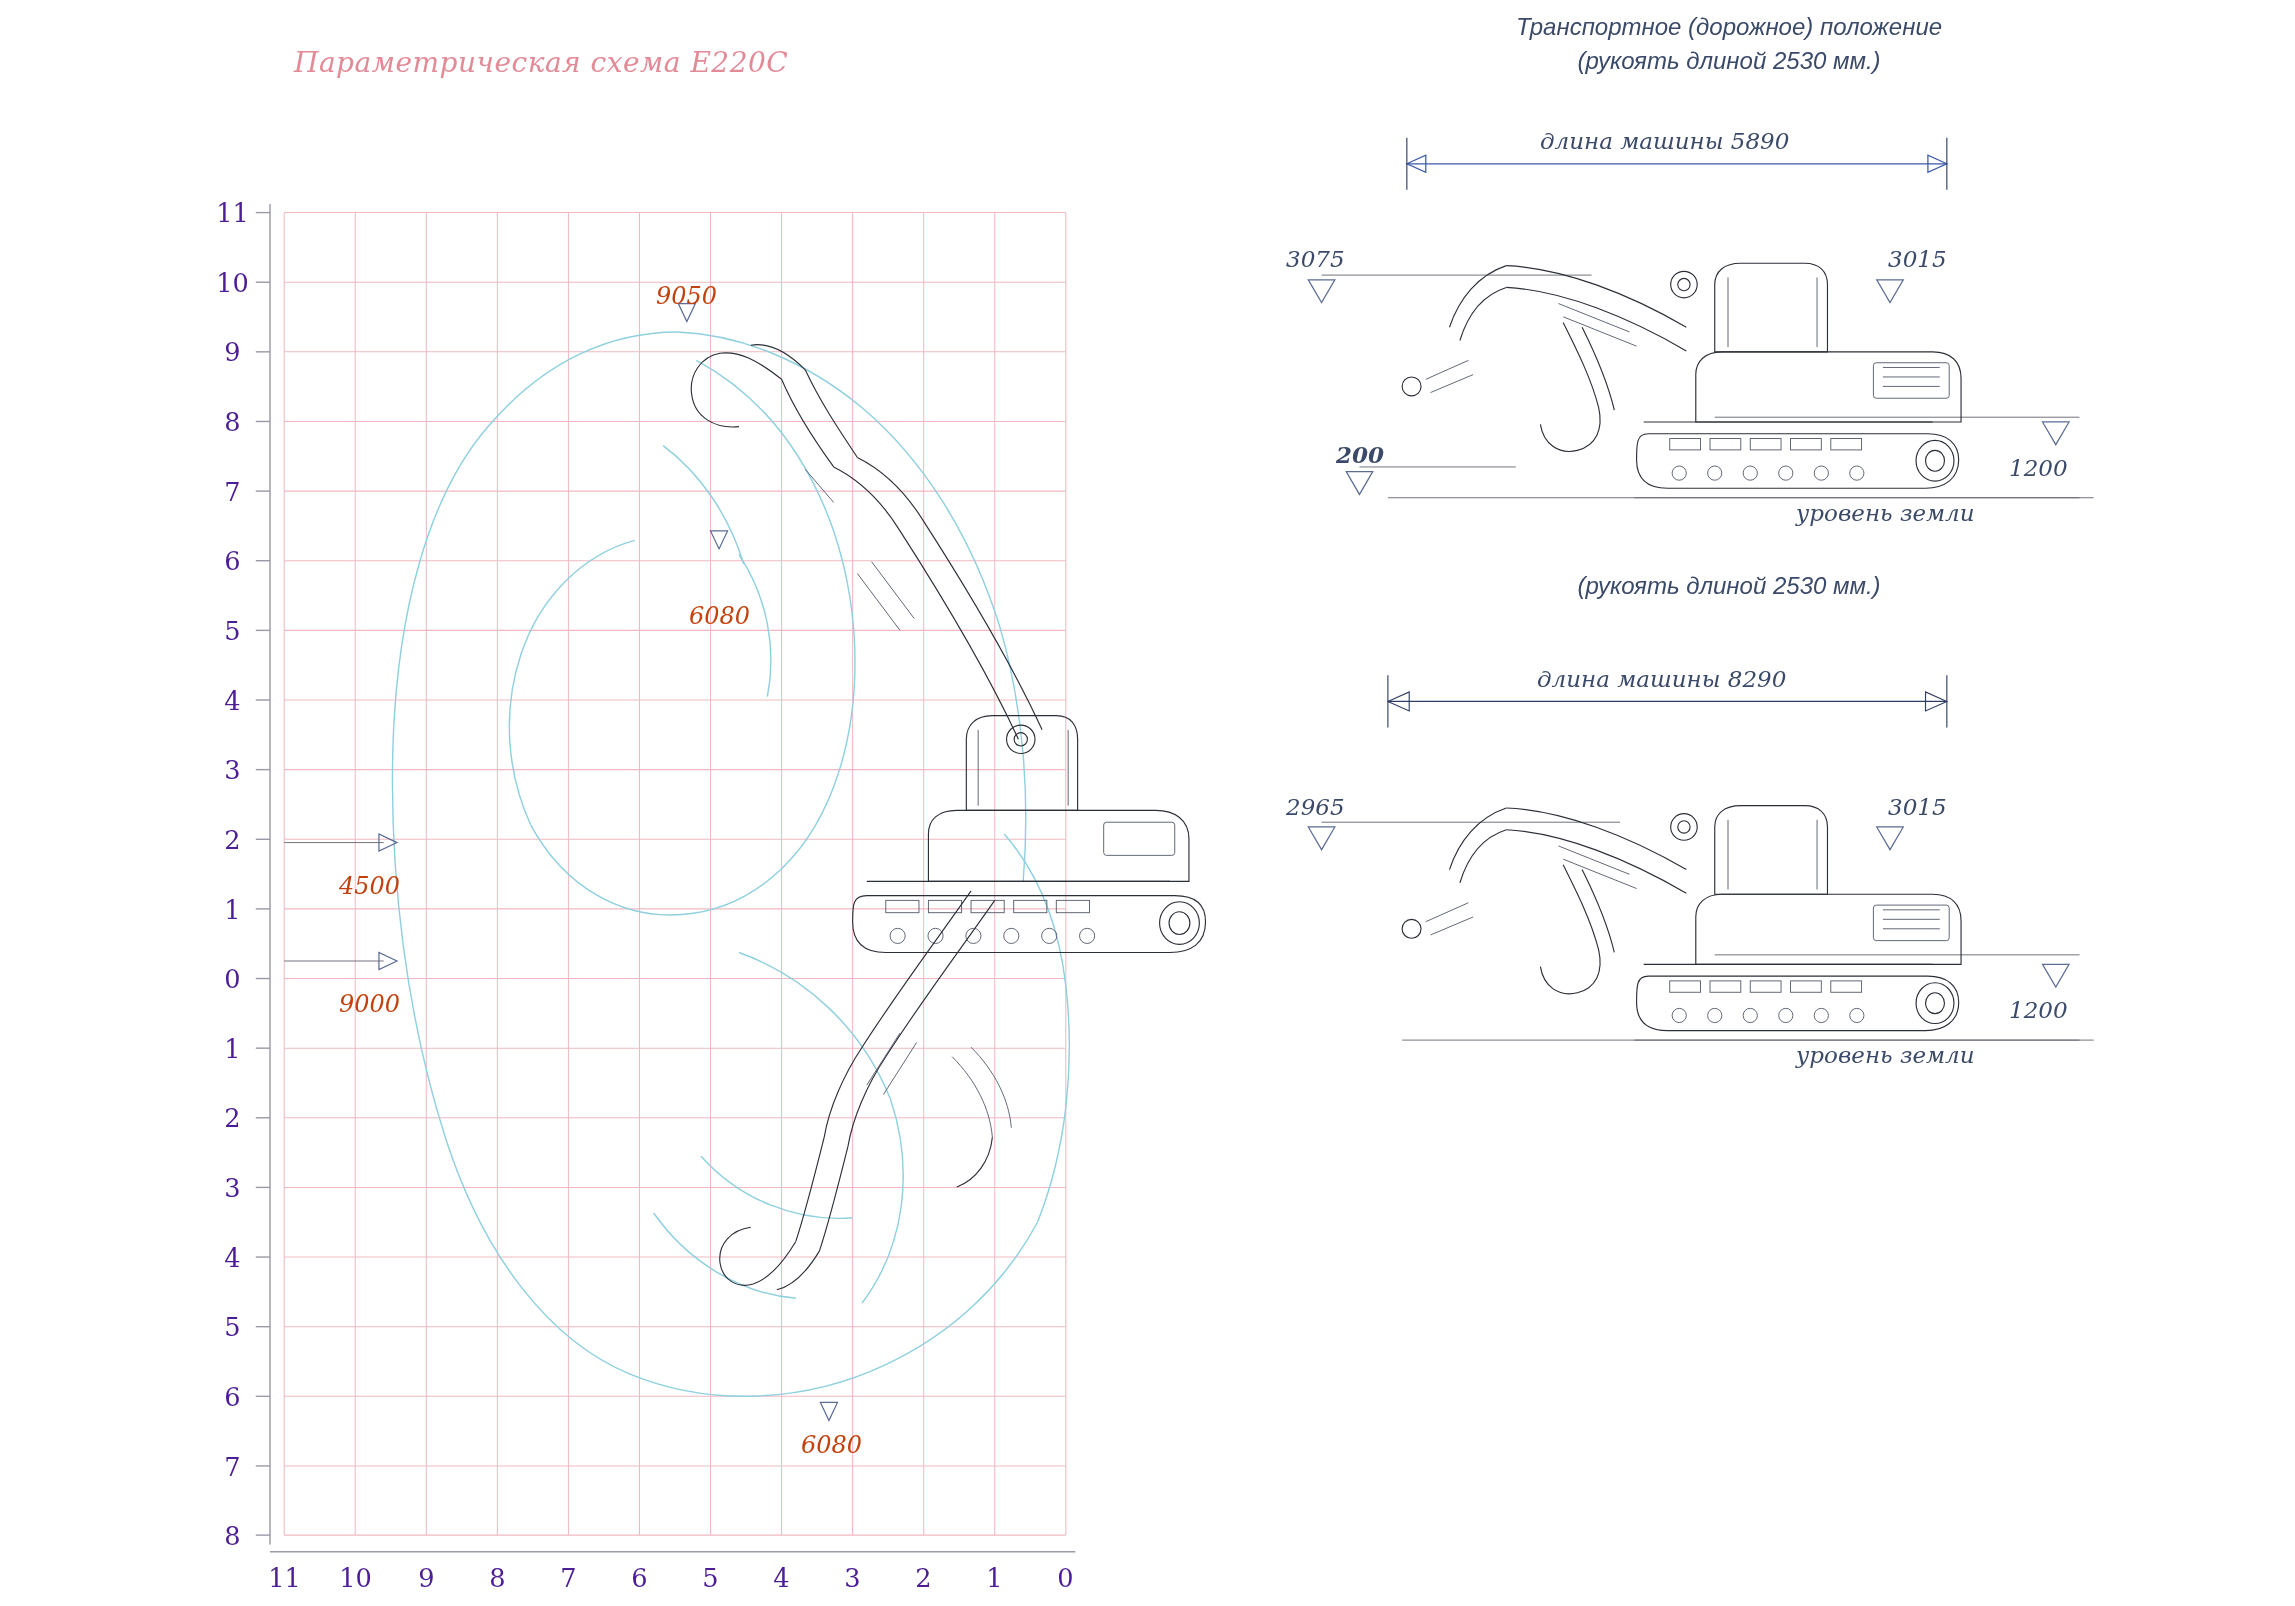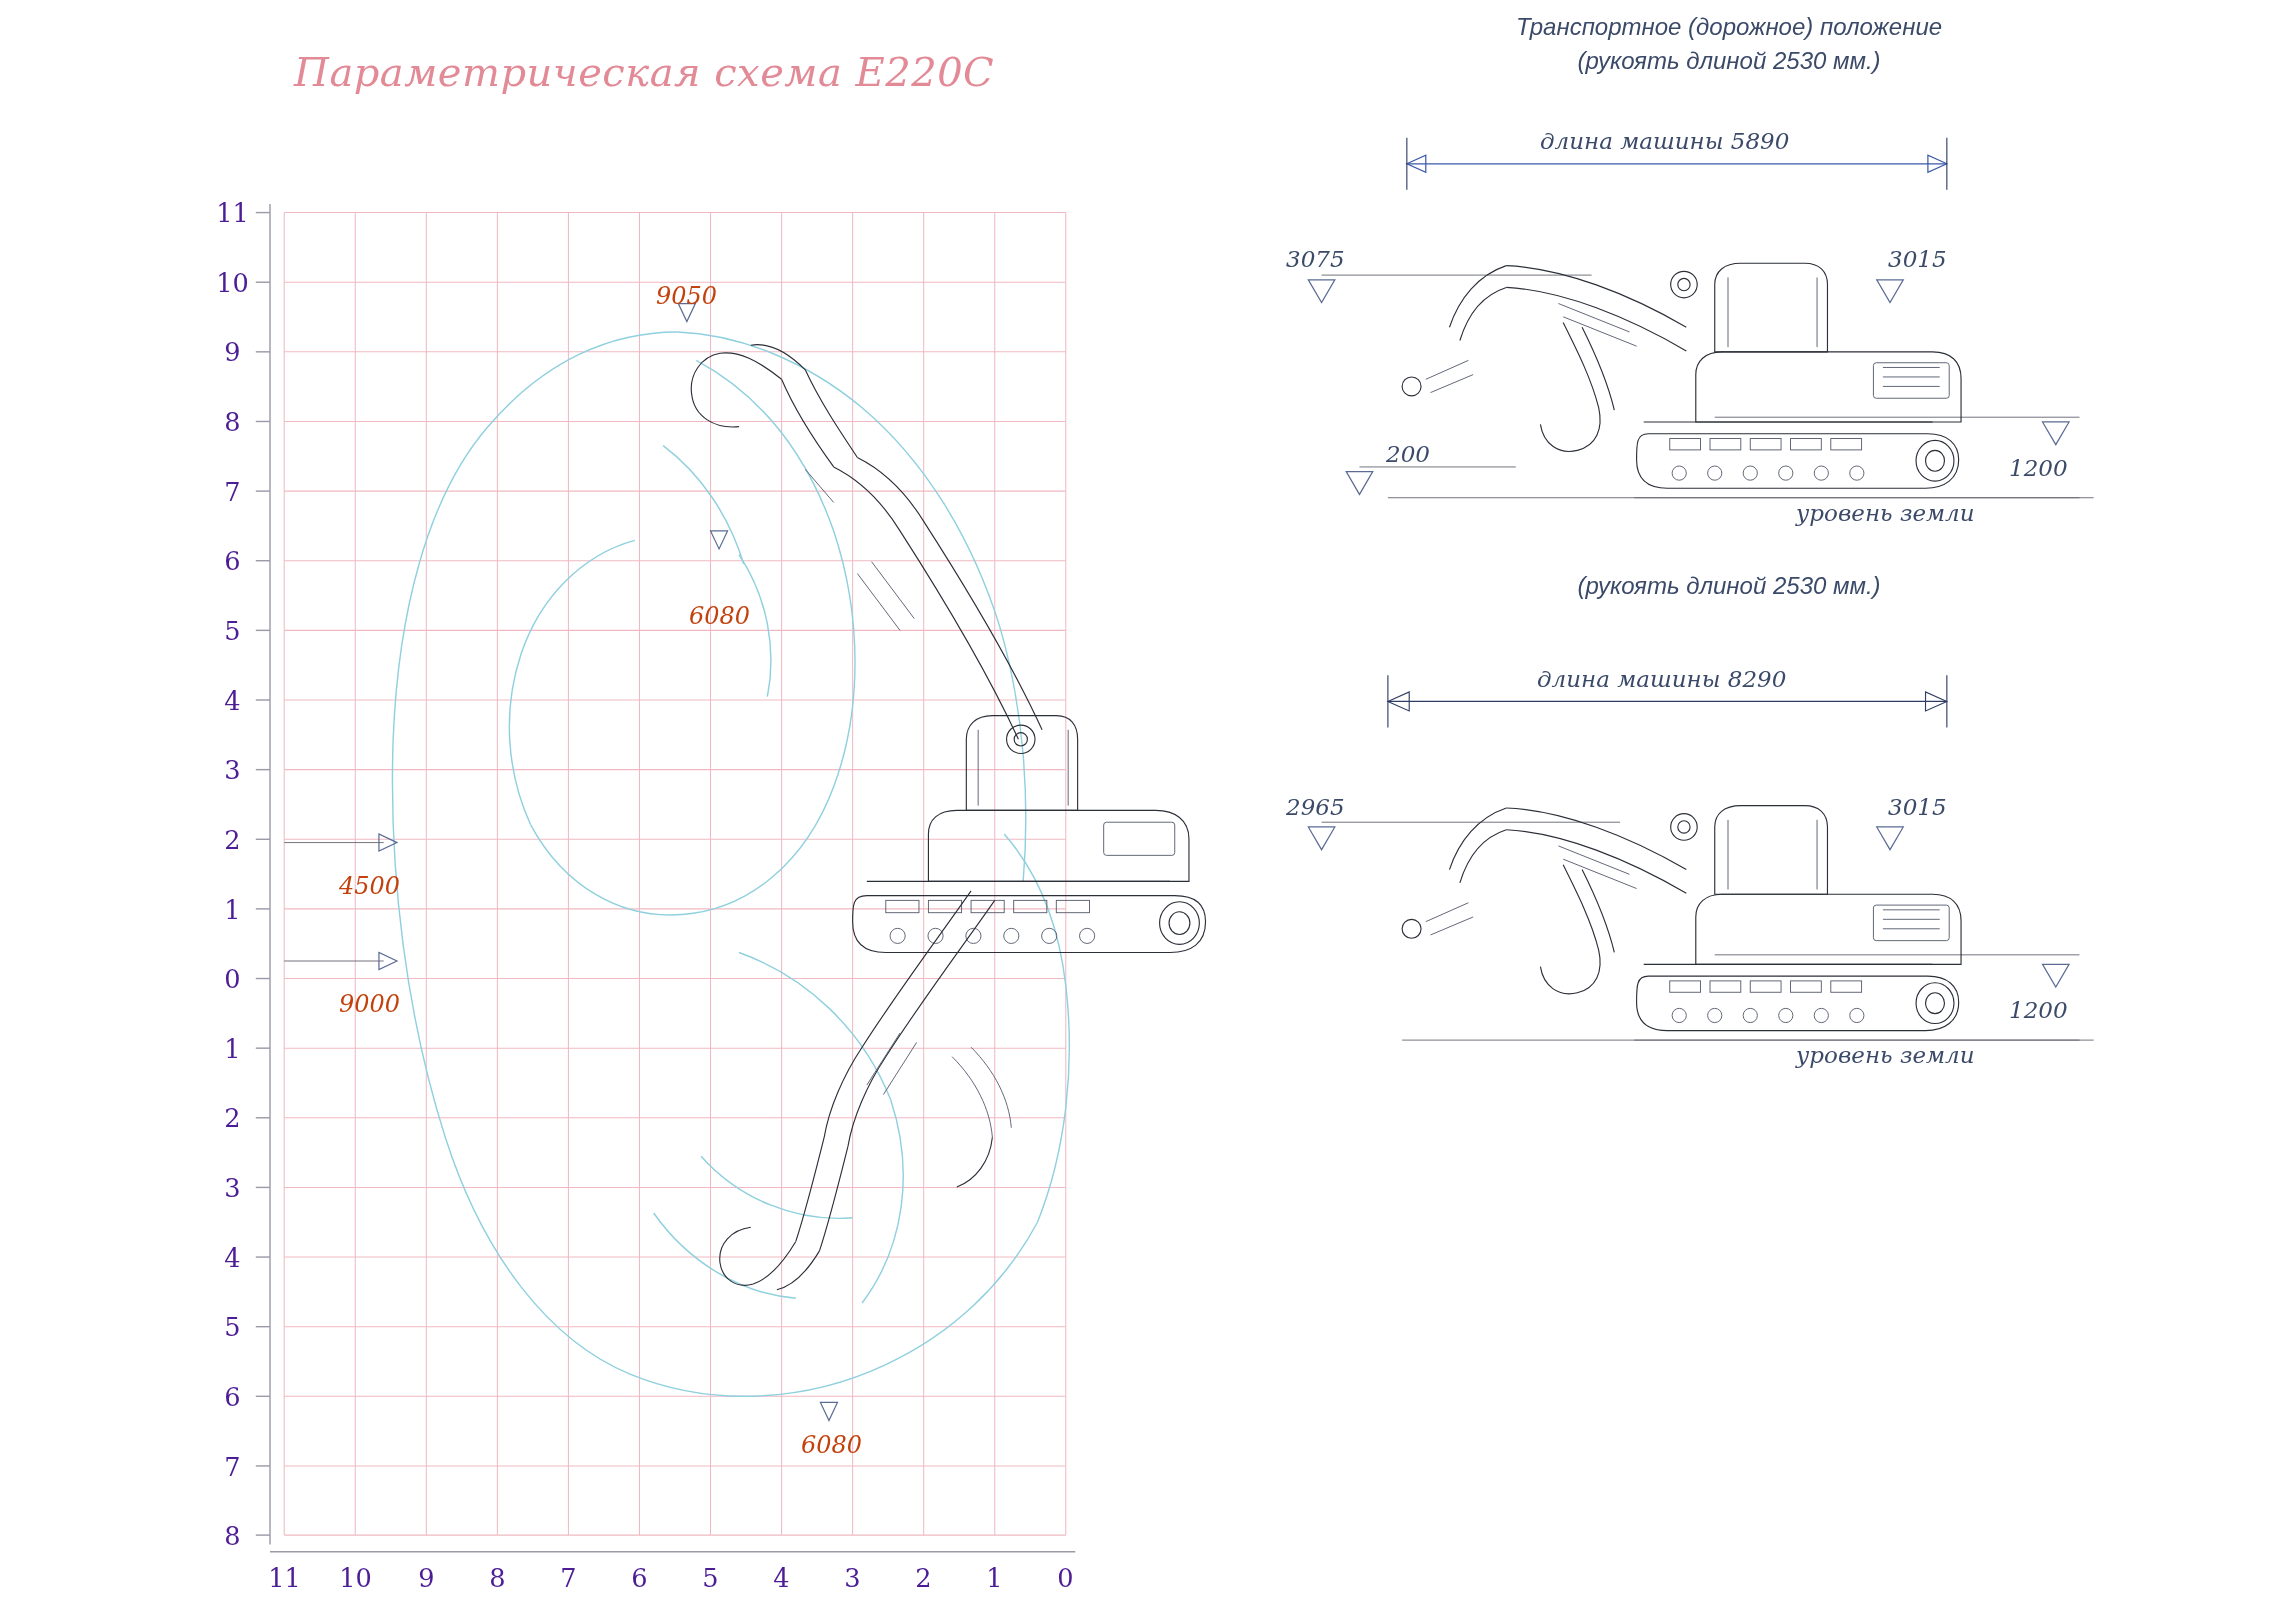--- a/index.html
+++ b/index.html
@@ -7,21 +7,21 @@
     width:2295px;height:1607px;position:relative;overflow:hidden;
     font-family:"DejaVu Sans", sans-serif;
     color:#3a4a6b;
   }
   .layer{position:absolute;left:0;top:0;width:2295px;height:1607px;}
   
   #title{
     position:absolute;left:294px;top:43px;width:805px;
     font-family:"DejaVu Serif", serif;
     font-style:italic;
-    font-size:40px;
+    font-size:28px;
     line-height:1.45;
     color:#e38a97;
     letter-spacing:0.5px;
   }
   
   .axlbl{
     position:absolute;
     font-family:"DejaVu Serif", serif;
     font-size:25.6px;
     color:#4c1d95;
@@ -411,21 +411,21 @@
     <path class="machine-light" d="M3455,1875 L3300,1813"></path>
     <path class="machine-light" d="M3100,1905 L3010,1945"></path>
     <path class="machine-light" d="M3110,1935 L3020,1973"></path>
     <circle class="machine" cx="2980" cy="1960" r="20"></circle>
   </g>
 </svg>
 
 <div class="dimtxt" style="left:1540px;top:128px;">длина машины 5890</div>
 <div class="dimtxt" style="left:1286px;top:246px;">3075</div>
 <div class="dimtxt" style="left:1888px;top:246px;">3015</div>
-<div class="dimtxt" style="left:1386px;top:441px;">200</div>
+<div class="dimtxt" style="left:1336px;top:441px;font-weight:bold;">200</div>
 <div class="dimtxt" style="left:2009px;top:455px;">1200</div>
 <div class="dimtxt" style="left:1796px;top:500px;">уровень земли</div>
 
 <div class="dimtxt" style="left:1537px;top:666px;">длина машины 8290</div>
 <div class="dimtxt" style="left:1286px;top:794px;">2965</div>
 <div class="dimtxt" style="left:1888px;top:794px;">3015</div>
 <div class="dimtxt" style="left:2009px;top:997px;">1200</div>
 <div class="dimtxt" style="left:1796px;top:1042px;">уровень земли</div>
 
 

